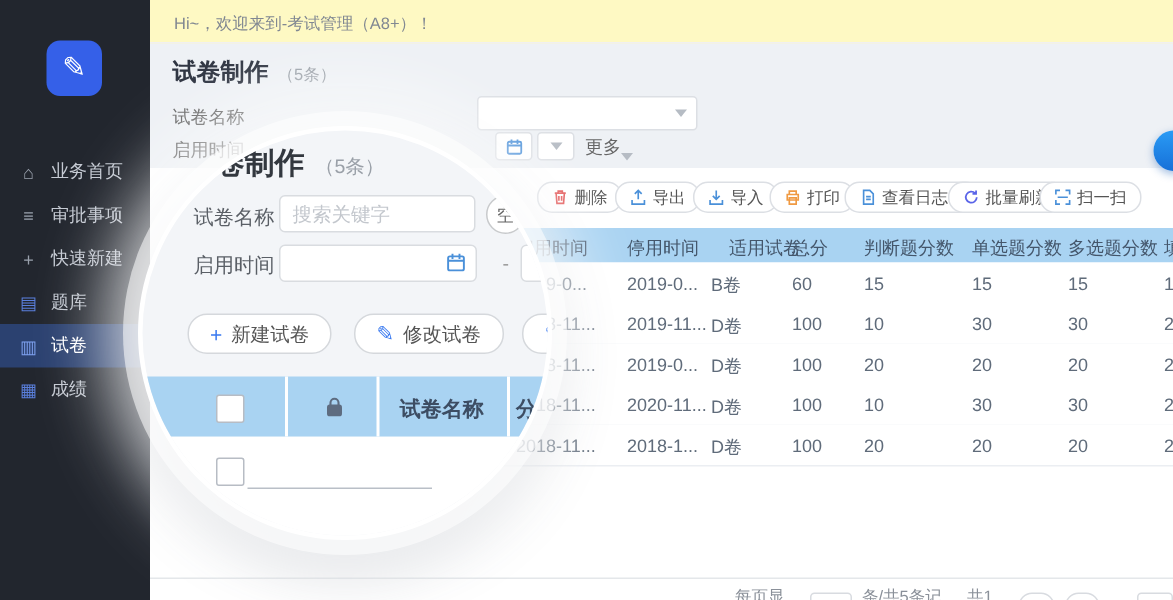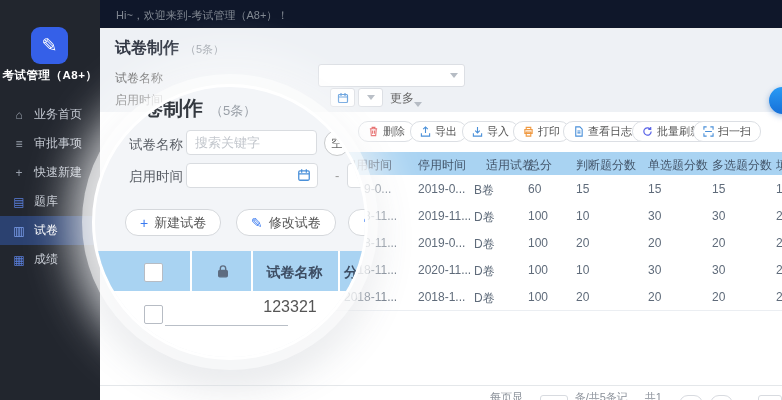--- a/index.html
+++ b/index.html
@@ -15,21 +15,21 @@
              font-size:11.5px;font-weight:bold;letter-spacing:.5px}
   .side-menu{position:absolute;left:0;top:100px;width:100px}
   .side-item{position:relative;height:29px;display:flex;align-items:center;cursor:pointer;color:#c5cad3;font-size:12px}
   .side-item .side-ico{width:14px;margin-left:12px;text-align:center;font-size:12px;color:#9aa1ad}
   .side-item .side-label{margin-left:8px}
   .side-item.blue .side-ico{color:#5a7fdc}
   .side-item.active{background:#2b4170;color:#fff}
   .side-item.active .side-ico{color:#7ea1f0}
 
   
-  .topbar{position:absolute;left:100px;top:0;width:682px;height:28px;background:#0f172a;z-index:1;
+  .topbar{position:absolute;left:100px;top:0;width:682px;height:28px;background:#fef9c3;z-index:1;
           border-bottom:1px solid #f0f0f0}
   .greeting{position:absolute;left:16px;top:8px;font-size:11px;color:#818892}
 
   
   .white-card{position:absolute;left:100px;top:112px;width:682px;height:288px;background:#fff;z-index:1}
   .pg-title{position:absolute;left:115px;top:38px;font-size:16px;color:#2f3542;font-weight:bold;z-index:1}
   .pg-count{font-size:11px;color:#9aa0a8;font-weight:normal;margin-left:6px}
   .bg-label{position:absolute;font-size:12px;color:#666;z-index:1}
   .bg-select{position:absolute;left:318px;top:64px;width:145px;height:21px;background:#fff;
              border:1px solid #dcdfe4;border-radius:3px;z-index:1}
@@ -243,21 +243,20 @@
     <span class="pgbox" style="width:22px">1</span>
   </div>
 </div>
 
 <div class="float-btn"></div>
 
 <div class="sidebar">
   <div class="logo-box">
       <span>✎</span>
     </div>
-  <div class="logo-text">考试管理（A8+）</div>
   <div class="side-menu">
       <div class="side-item">
         <span class="side-ico">⌂</span>
         <span class="side-label">业务首页</span>
       </div>
       <div class="side-item">
         <span class="side-ico">≡</span>
         <span class="side-label">审批事项</span>
       </div>
       <div class="side-item">
@@ -317,15 +316,14 @@
   </div>
   <div class="chk" style="left:49px;top:176px;width:17px;height:17px"></div>
   <svg style="position:absolute;left:120px;top:177px" width="16" height="15" viewBox="0 0 14 14" fill="none" stroke="#5e6c80" stroke-width="1.3">
     <rect x="3" y="6" width="8" height="6" rx="1" fill="#5e6c80"></rect>
       <path d="M4.5 6V4.2a2.5 2.5 0 0 1 5 0V6"></path>
   </svg>
   <span class="lens-col" style="left:156px;top:177px;width:87px;text-align:center">试卷名称</span>
   <span class="lens-col" style="left:249px;top:177px">分</span>
 
   <div class="chk" style="left:49px;top:218px;width:17px;height:17px"></div>
-  <span class="lens-row-val">123321</span>
   <div class="lens-underline"></div>
 </div>
 
 </body></html>

